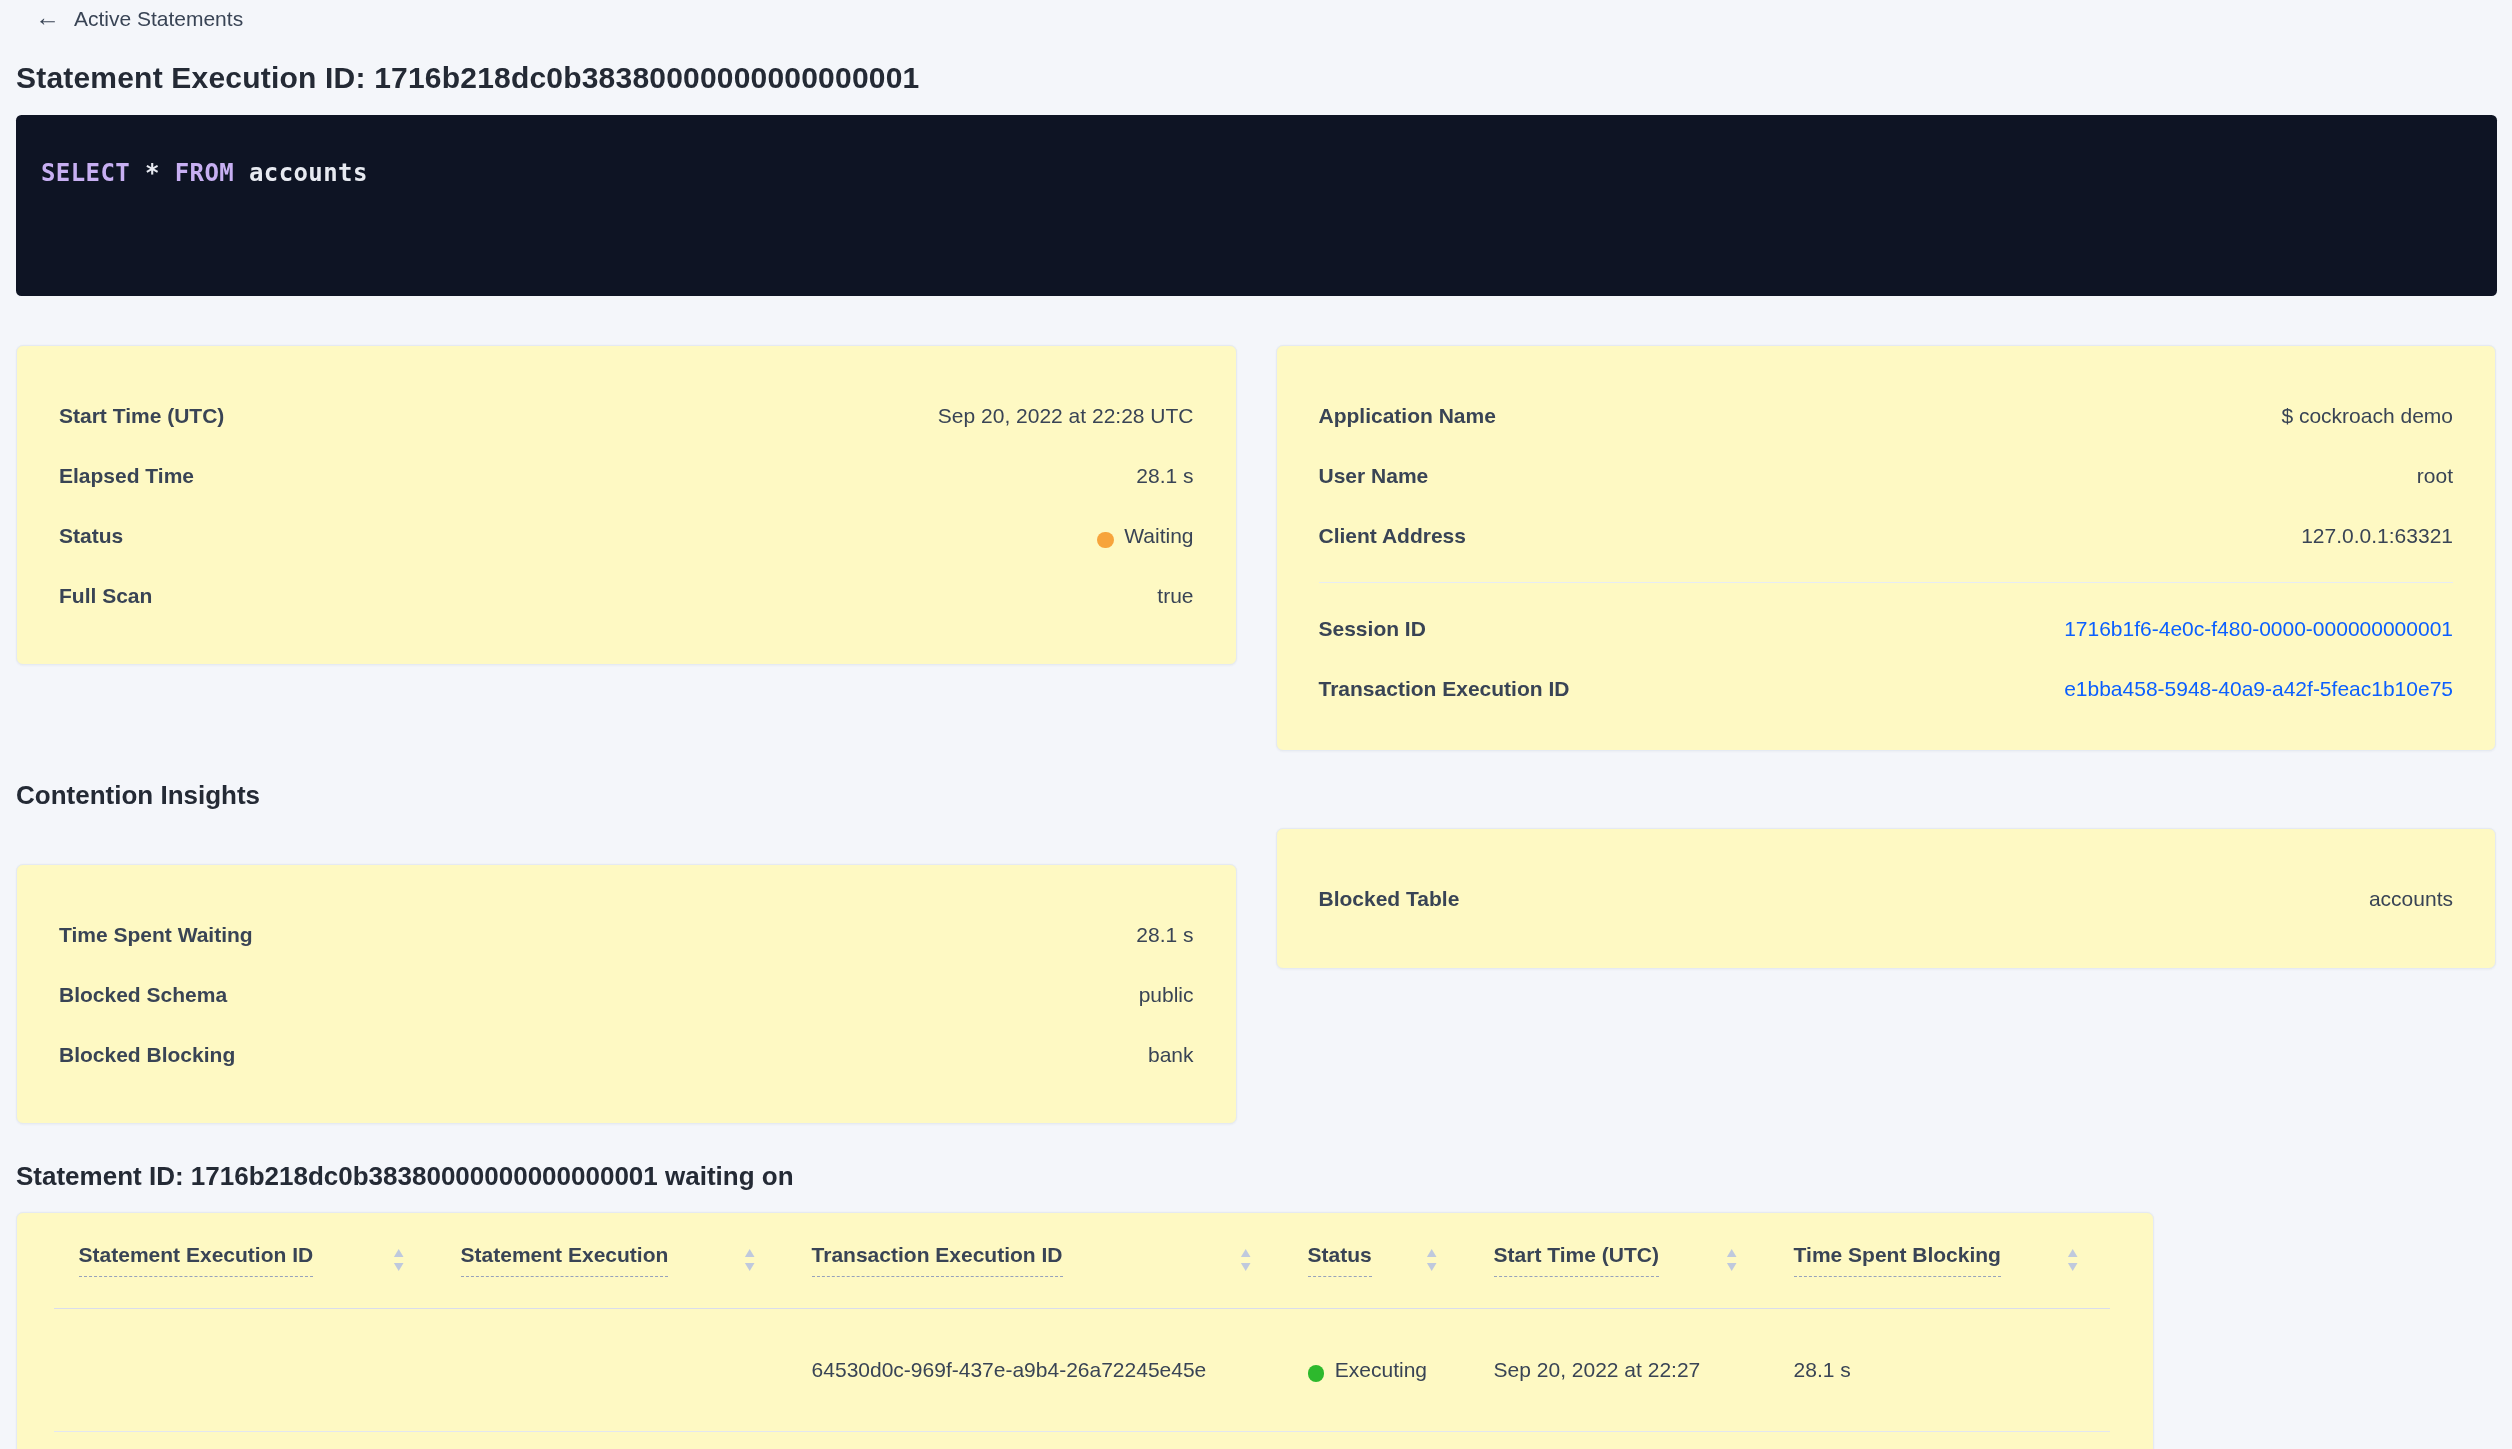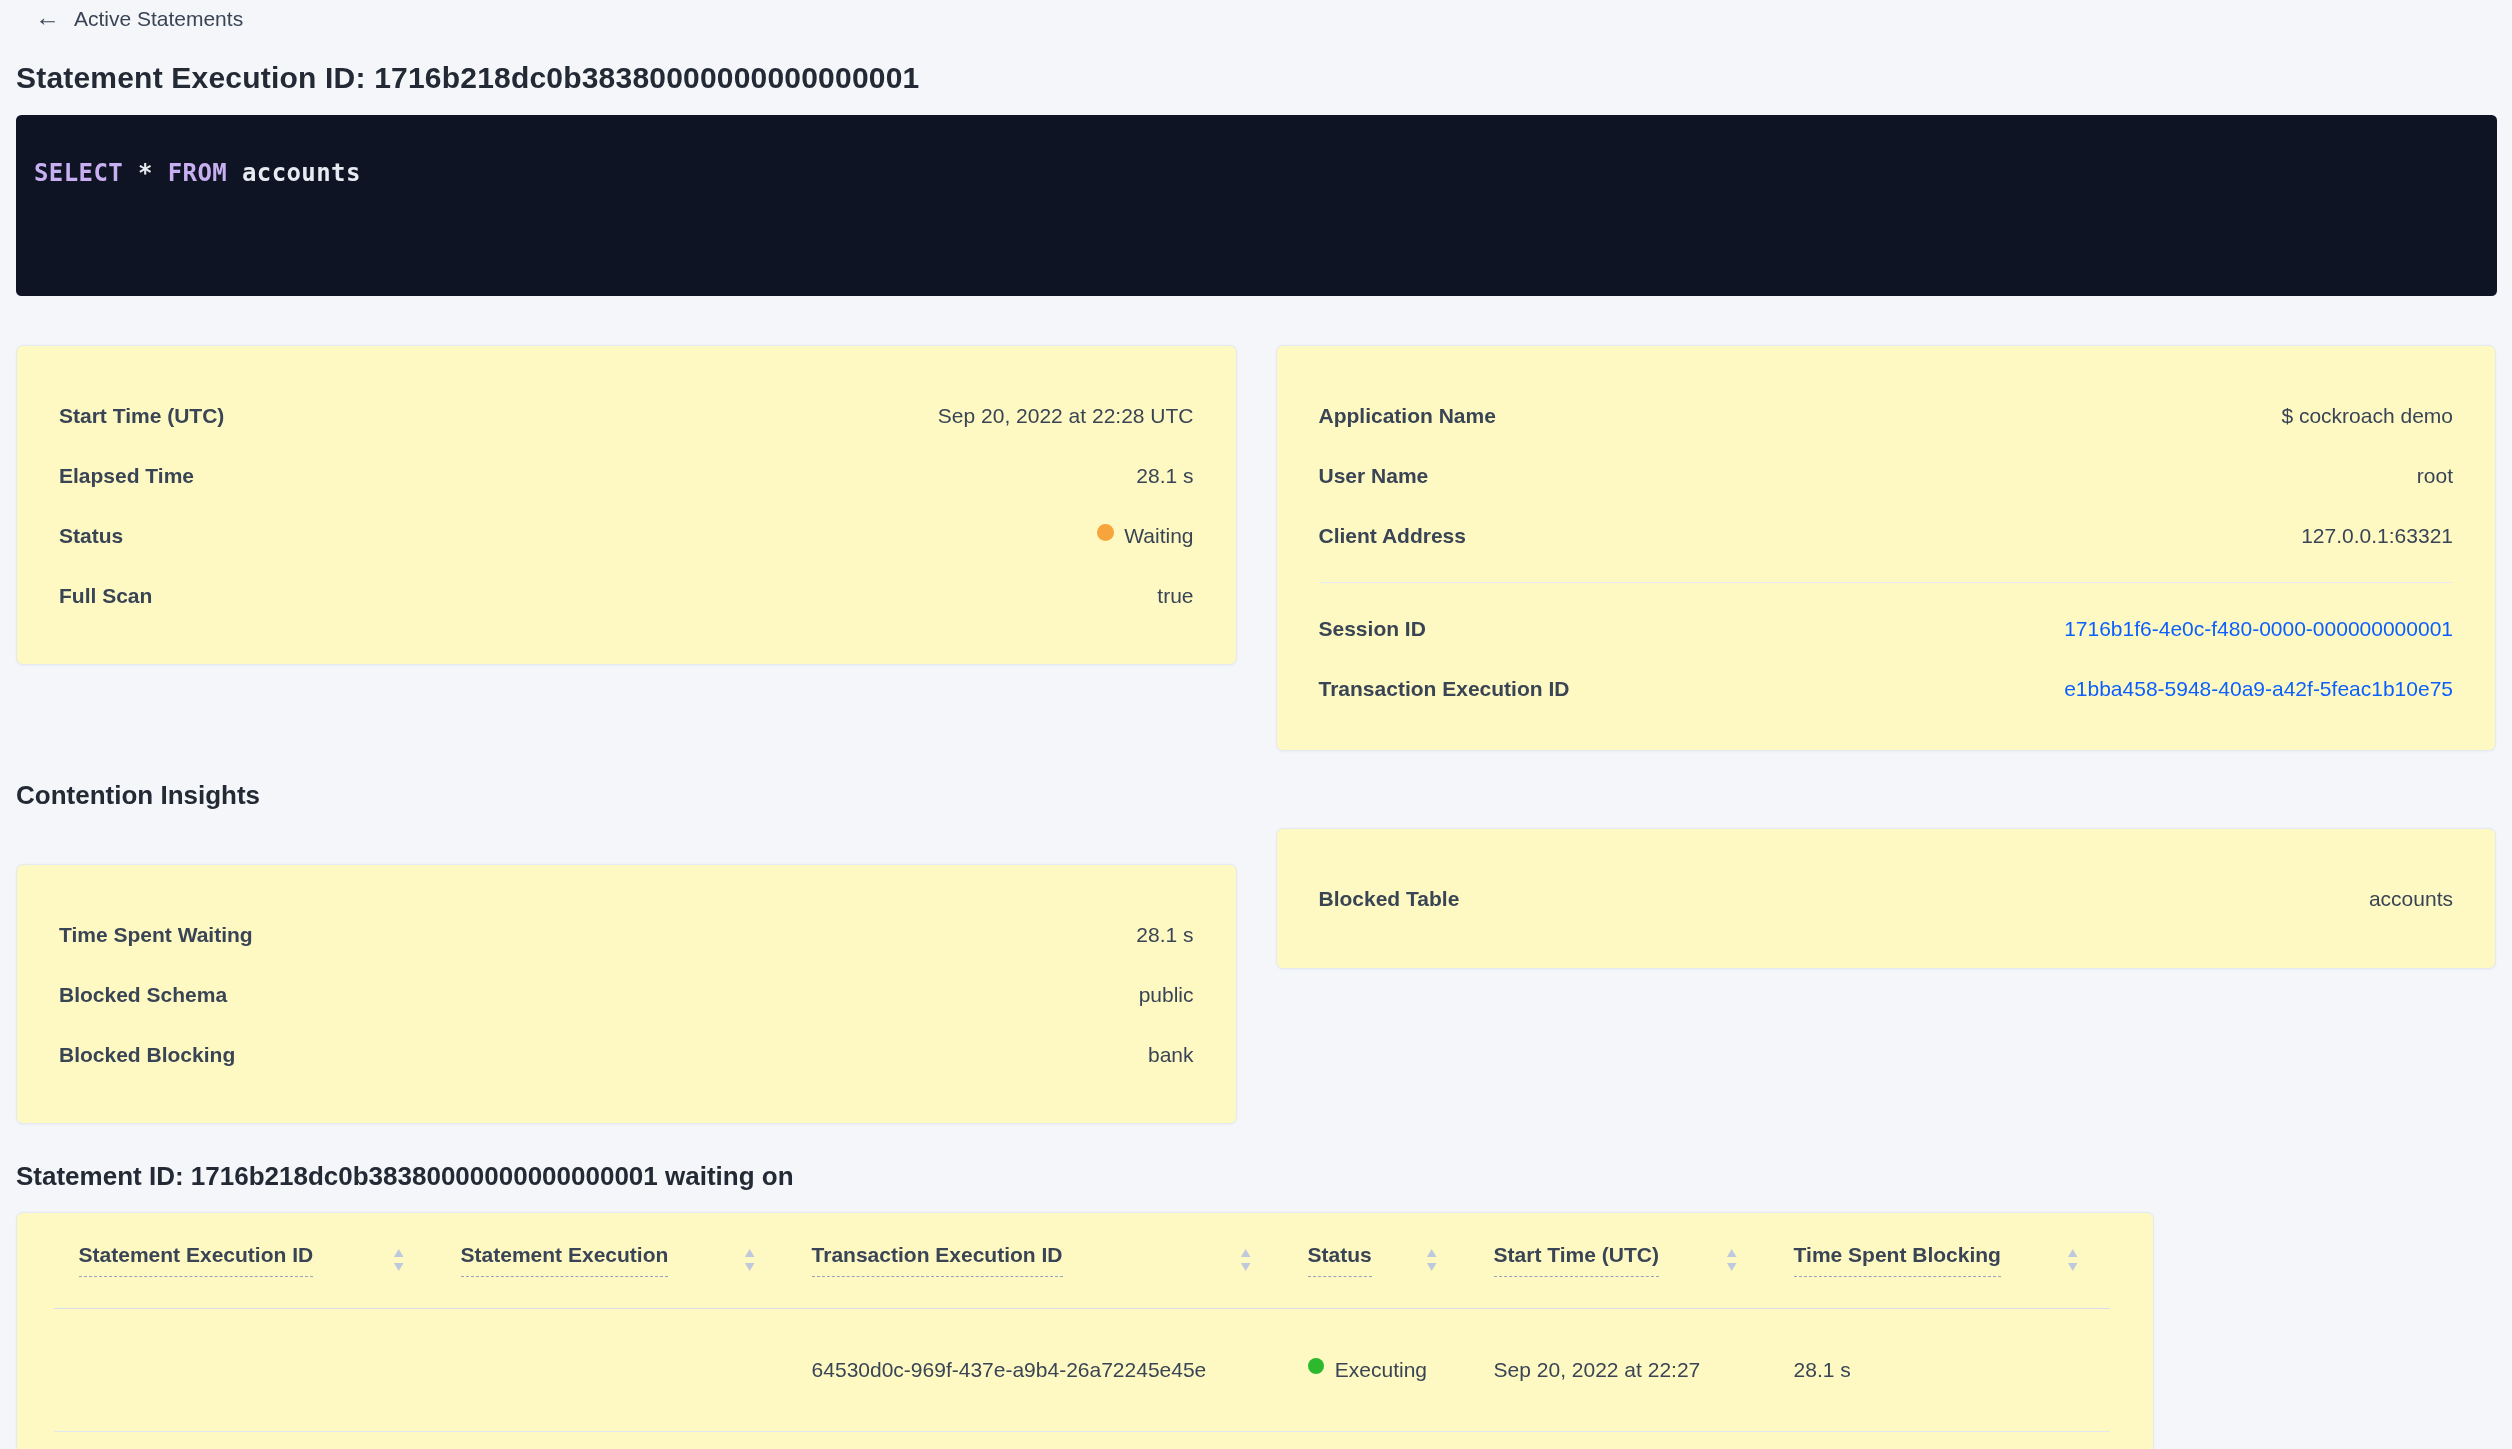--- a/index.html
+++ b/index.html
@@ -23,21 +23,21 @@
   
   .page-title {
     margin:24.6px 0 0 0; font-size:30px; line-height:39px; font-weight:700;
     color: var(--heading_text, #242a35); letter-spacing:0.2px;
   }
 
   
   .sql-box {
     margin-top:18.4px; width:2481px; height:181px;
     background: var(--sql_bg, #0e1424);
-    border-radius:5.3px; padding:44px 33px 0 18px;
+    border-radius:5.3px; padding:44px 33px 0 25px;
   }
   .sql-line {
     font-family:"DejaVu Sans Mono","Liberation Mono",monospace;
     font-size:24px; font-weight:600; letter-spacing:0.4px; white-space:pre;
   }
   .sql-kw { color: var(--sql_keyword, #c7aff2); }
   .sql-pl { color: var(--sql_text, #e7eaf1); }
 
   
   .cards-row { display:flex; gap:39px; align-items:flex-start; }
@@ -49,21 +49,21 @@
   .half { width:1221px; padding:40px 42px; }
   .kv-row {
     display:flex; justify-content:space-between; align-items:center;
     height:60px; font-size:21px;
   }
   .kv-label { font-weight:700; color:#394455; }
   .kv-value { font-weight:400; color:#394455; text-align:right; }
   .kv-link { color: var(--link, #0b5fff); text-decoration:none; cursor:pointer; }
   .card-divider { border:none; border-top:0.9px solid #e7ecf3; margin:16px 0; }
 
-  .status-cell { display:flex; align-items:flex-start; gap:10.5px; }
+  .status-cell { display:flex; align-items:flex-end; gap:10.5px; }
   .dot { width:16.7px; height:16.7px; border-radius:50%; display:inline-block; flex:none; }
   .dot-waiting { background: var(--status_waiting, #f7a43c); }
   .dot-executing { background: var(--status_executing, #2db92d); }
 
   
   .section-heading {
     font-size:26px; line-height:39px; font-weight:700;
     color: var(--heading_text, #242a35);
   }
   .h-contention { margin-top:24.6px; }

